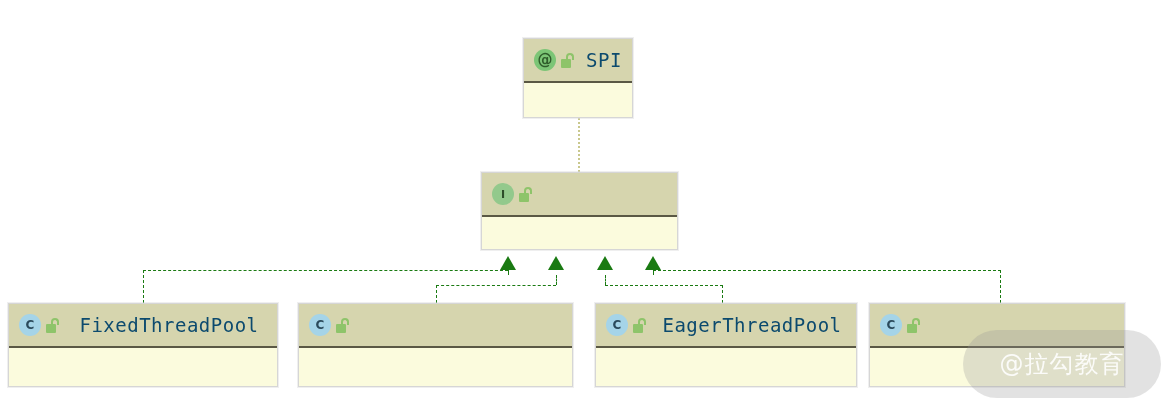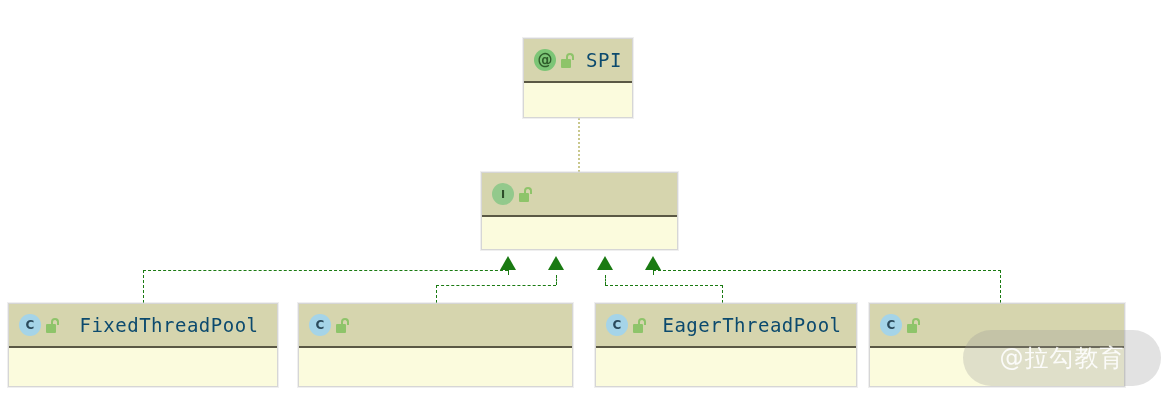--- a/index.html
+++ b/index.html
@@ -240,15 +240,15 @@
     <div class="uml-header">
       <span class="stereo-icon clazz">C</span>
       <span class="lock-icon">
         <span class="shackle"></span>
           <span class="body"></span>
       </span>
     </div>
     <div class="uml-body" style="height:38px;"></div>
   </div>
 
-  <div id="watermark" style="left:963px; top:330px; width:198px; height:56px;">@拉勾教育</div>
+  <div id="watermark" style="left:963px; top:330px; width:198px; height:68px;">@拉勾教育</div>
 
 </div>
 
 </body></html>

